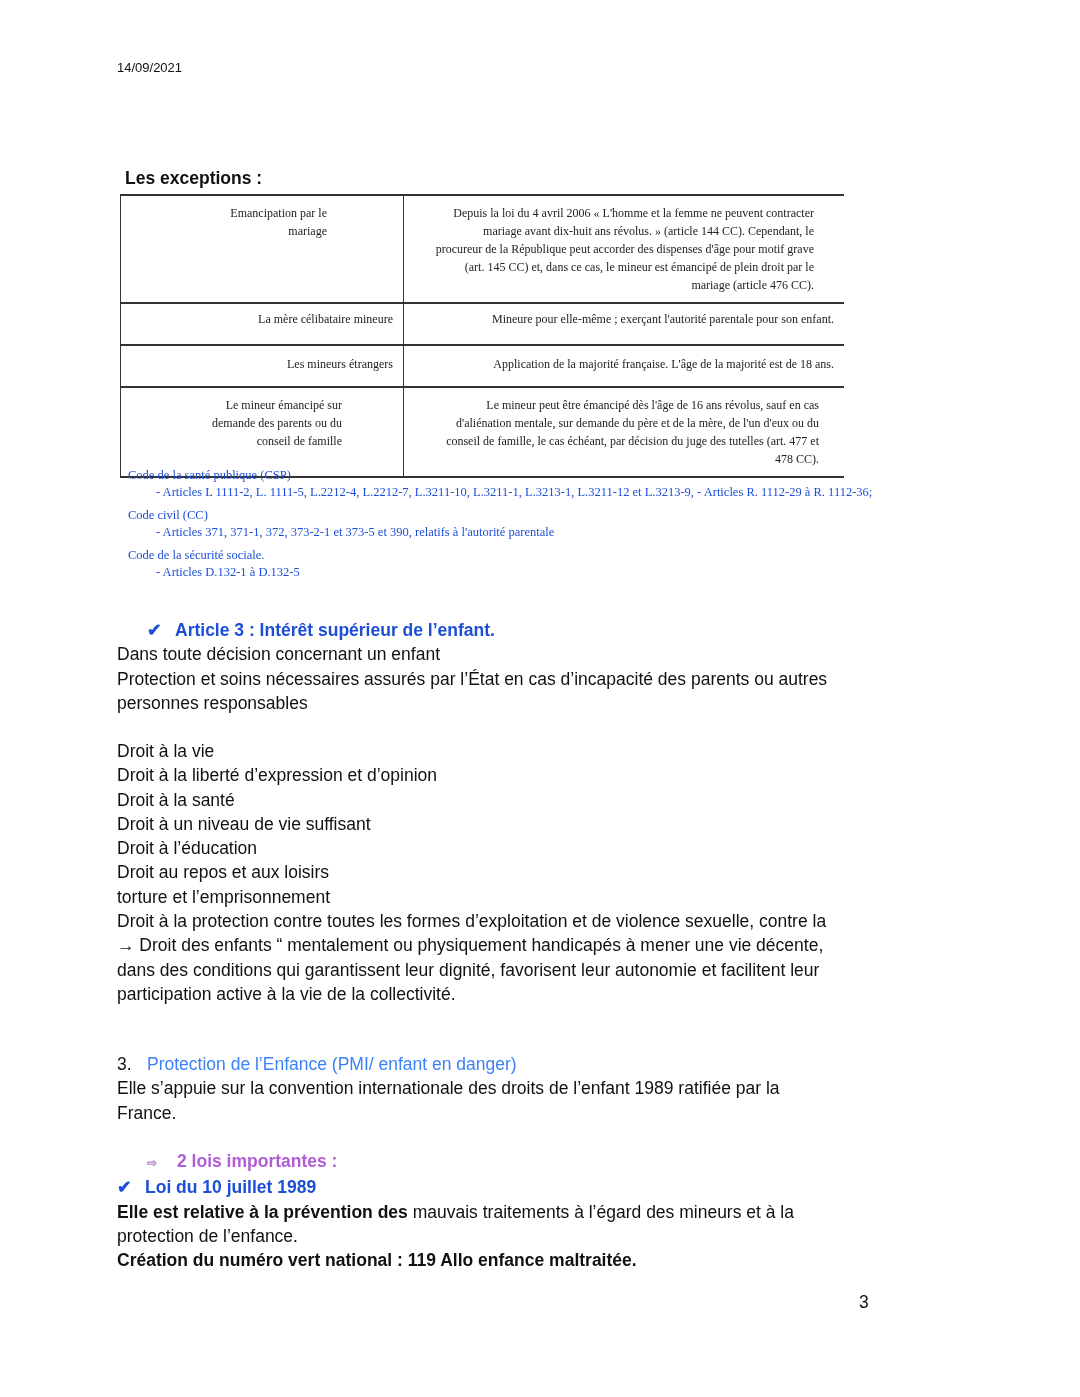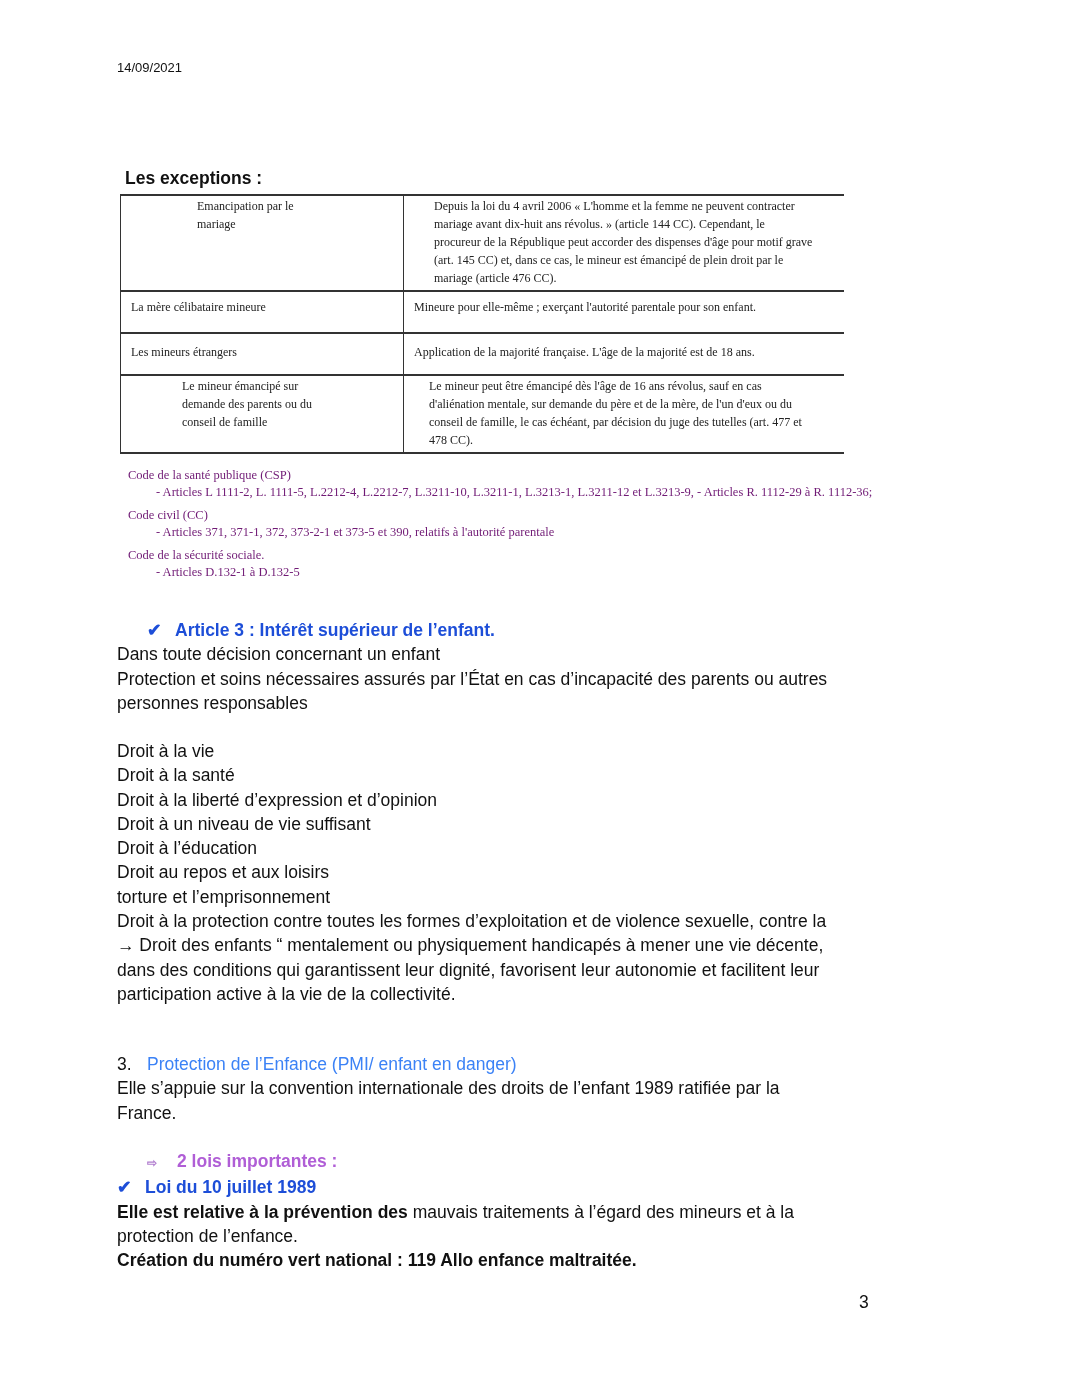--- a/index.html
+++ b/index.html
@@ -9,26 +9,26 @@
   .calibri { font-family: "Liberation Sans", sans-serif; font-size: 17.5px; line-height: 24.3px; }
   .serif { font-family: "Liberation Serif", serif; }
   #date { left: 117px; top: 60px; font-size: 13px; }
   #exceptions-title { left: 125px; top: 168px; font-weight: bold; font-size: 17.5px; }
 
   table.exc { position: absolute; left: 120px; top: 194px; width: 724px;
               border-collapse: collapse; font-family: "Liberation Serif", serif;
               font-size: 12px; line-height: 18px; color: #222; }
   table.exc td { border-left: 1.5px solid #333; border-right: 1.5px solid #333;
                  border-top: 2px solid #333; border-bottom: 2px solid #333;
-                 text-align: left; vertical-align: top; padding: 1px 10px; border-radius: 31px; }
+                 text-align: right; vertical-align: top; padding: 8px 10px; border-radius: 31px; }
   table.exc tr:first-child td { border-top: 2px solid #333; }
   table.exc td:first-child { width: 262px; }
   table.exc td.edge-right { border-right: none; }
 
-  #codes { left: 128px; top: 467px; font-size: 12.5px; line-height: 16.5px; color: #701a75; }
+  #codes { left: 128px; top: 467px; font-size: 12.5px; line-height: 16.5px; color: #1d4ed8; }
   #codes .head { margin-top: 7px; }
   #codes .head:first-child { margin-top: 0; }
   #codes .item { padding-left: 28px; white-space: nowrap; }
 
   .red { color: #1d4ed8; font-weight: bold; }
   .blue { color: #3b82f6; font-weight: normal; margin-top: 8px; }
   .violet { color: #b05ed6; font-weight: bold; }
   .check { display: inline-block; width: 28px; }
   .arrow-icon { color: #b27fd0; font-size: 12px; display: inline-block; width: 30px; }
   .block { left: 117px; width: 760px; }
@@ -84,22 +84,22 @@
 
 <div class="abs block calibri" style="top:618px">
   <span class="line indent red"><span class="check">✔</span><span>Article 3 : Intérêt supérieur de l’enfant.</span></span>
   <span class="line">Dans toute décision concernant un enfant</span>
   <span class="line">Protection et soins nécessaires assurés par l’État en cas d’incapacité des parents ou autres</span>
   <span class="line">personnes responsables</span>
 </div>
 
 <div class="abs block calibri" style="top:739px">
   <span class="line">Droit à la vie</span>
+  <span class="line">Droit à la liberté d’expression et d’opinion</span>
   <span class="line">Droit à la santé</span>
-  <span class="line">Droit à la liberté d’expression et d’opinion</span>
   <span class="line">Droit à un niveau de vie suffisant</span>
   <span class="line">Droit à l’éducation</span>
   <span class="line">Droit au repos et aux loisirs</span>
   <span class="line">torture et l’emprisonnement</span>
   <span class="line">Droit à la protection contre toutes les formes d’exploitation et de violence sexuelle, contre la</span>
   <span class="line">→ Droit des enfants “ mentalement ou physiquement handicapés à mener une vie décente,</span>
   <span class="line">dans des conditions qui garantissent leur dignité, favorisent leur autonomie et facilitent leur</span>
   <span class="line">participation active à la vie de la collectivité.</span>
 </div>
 

